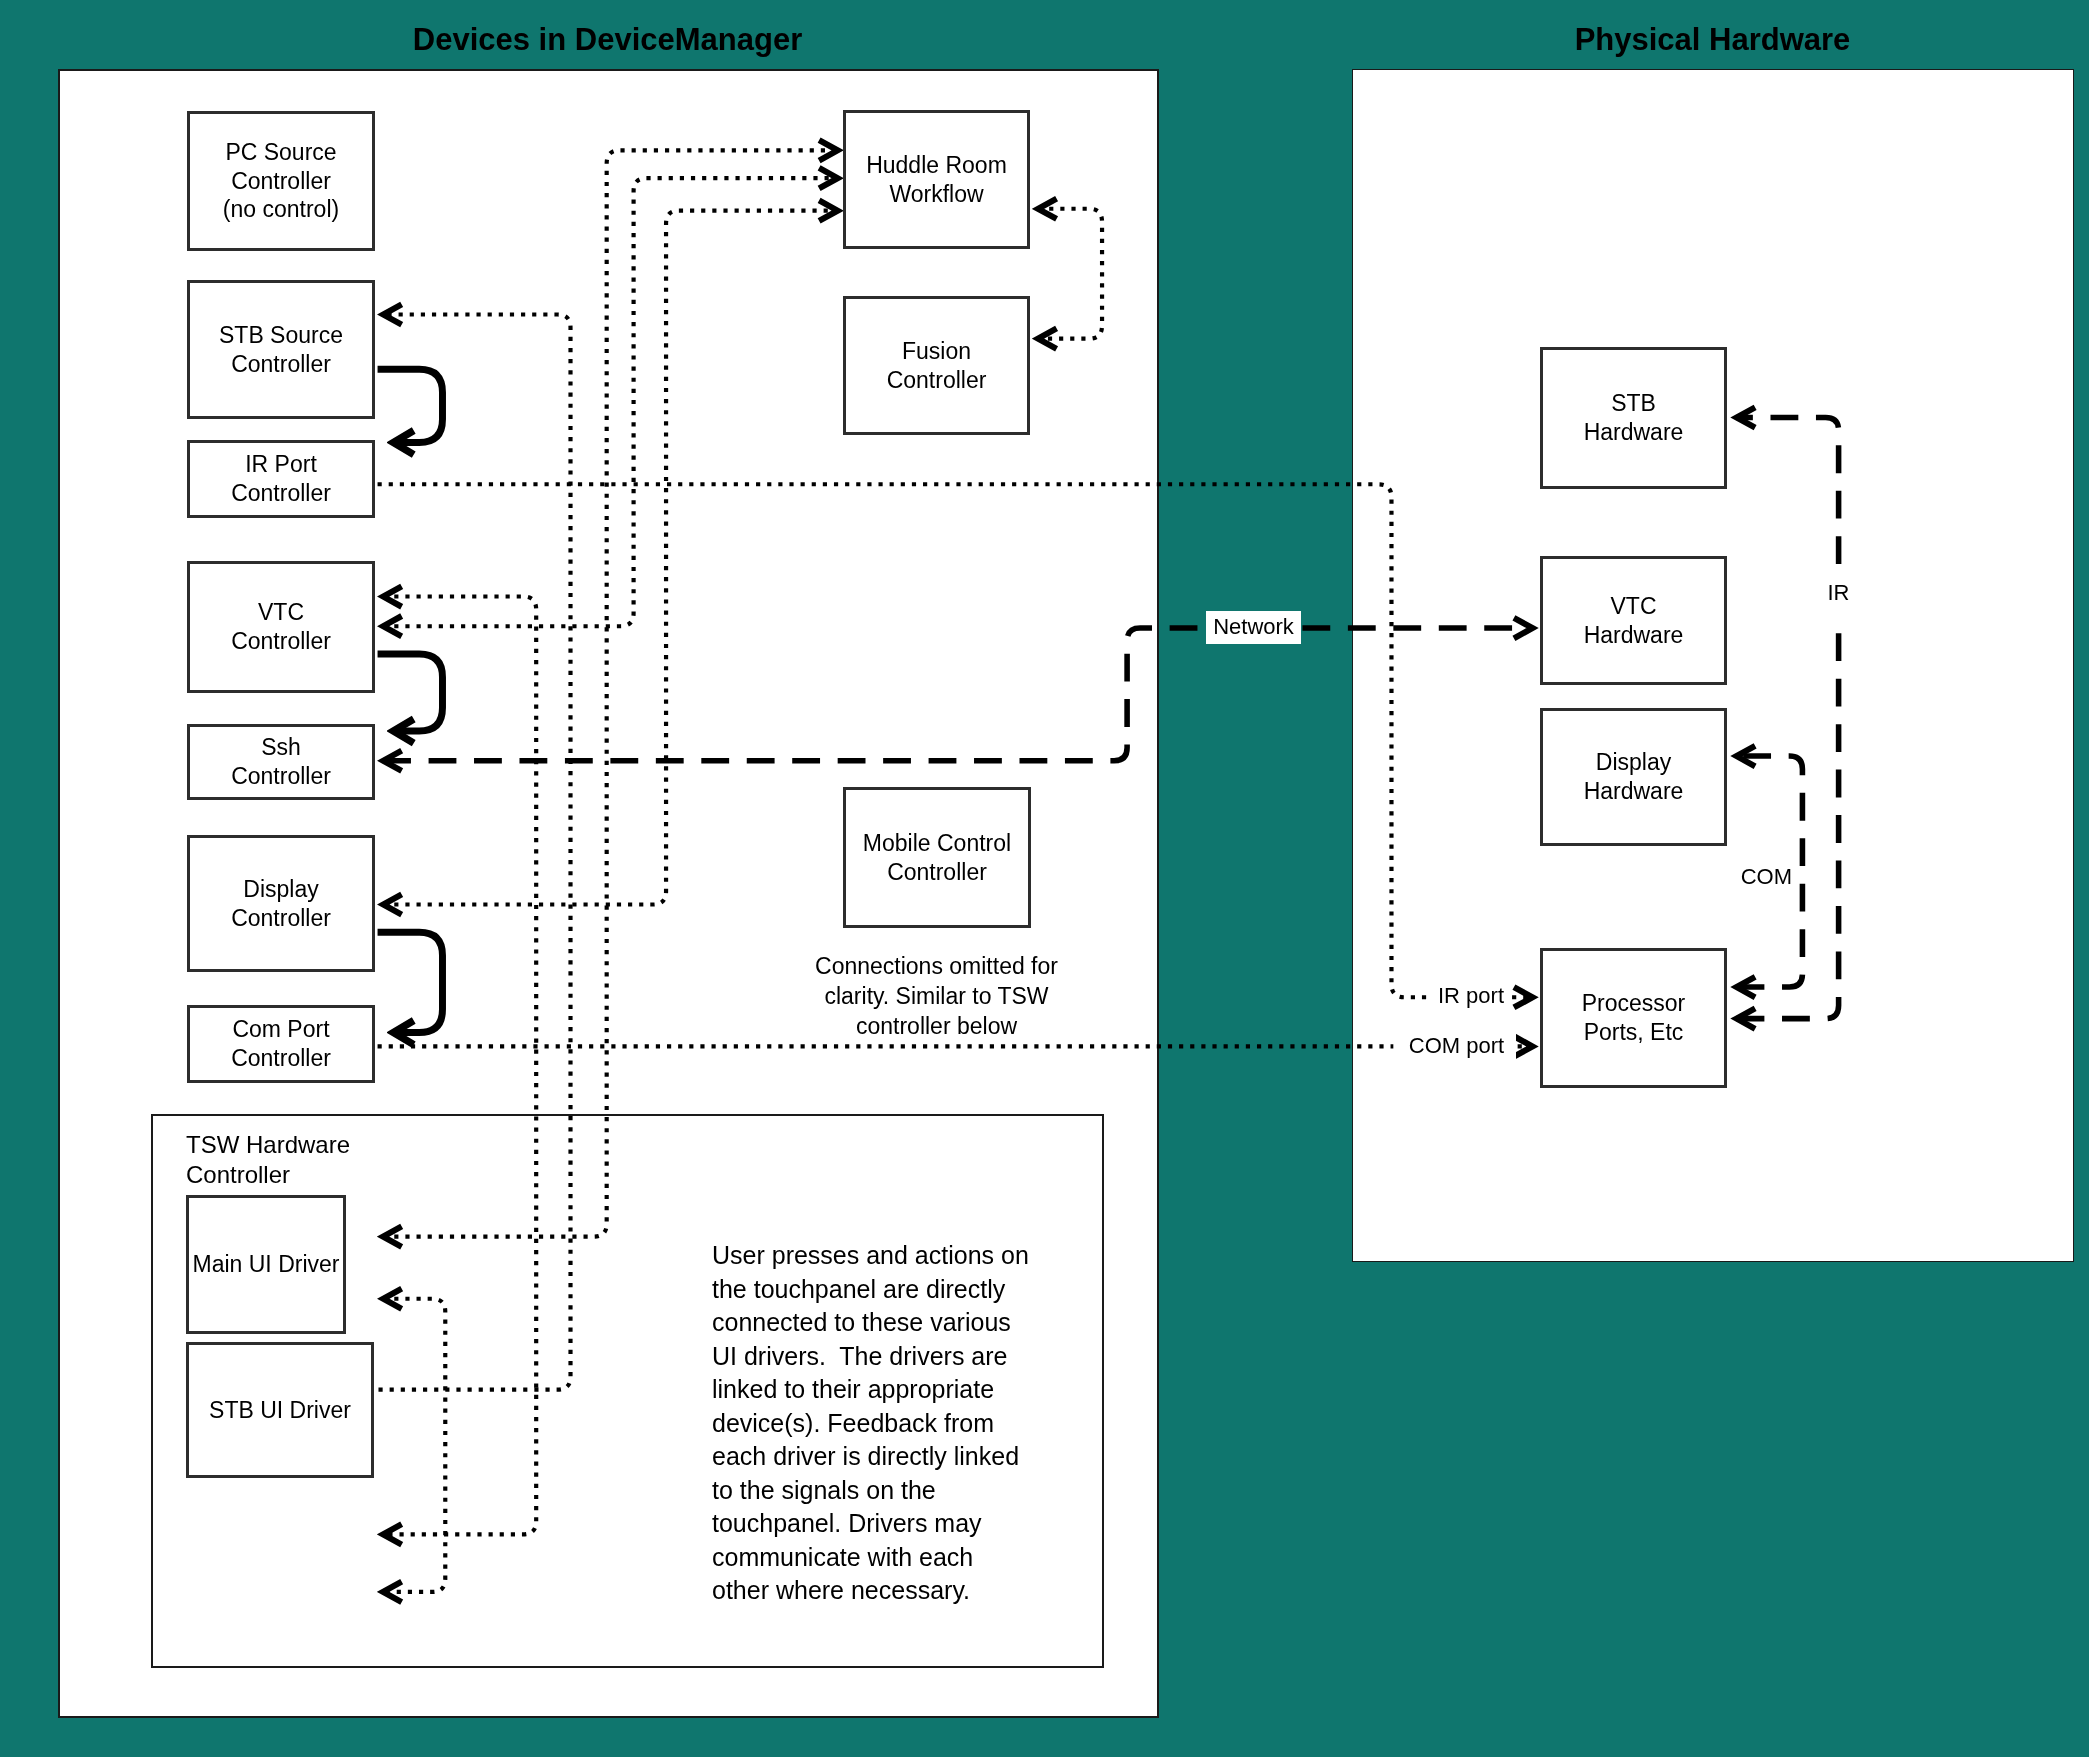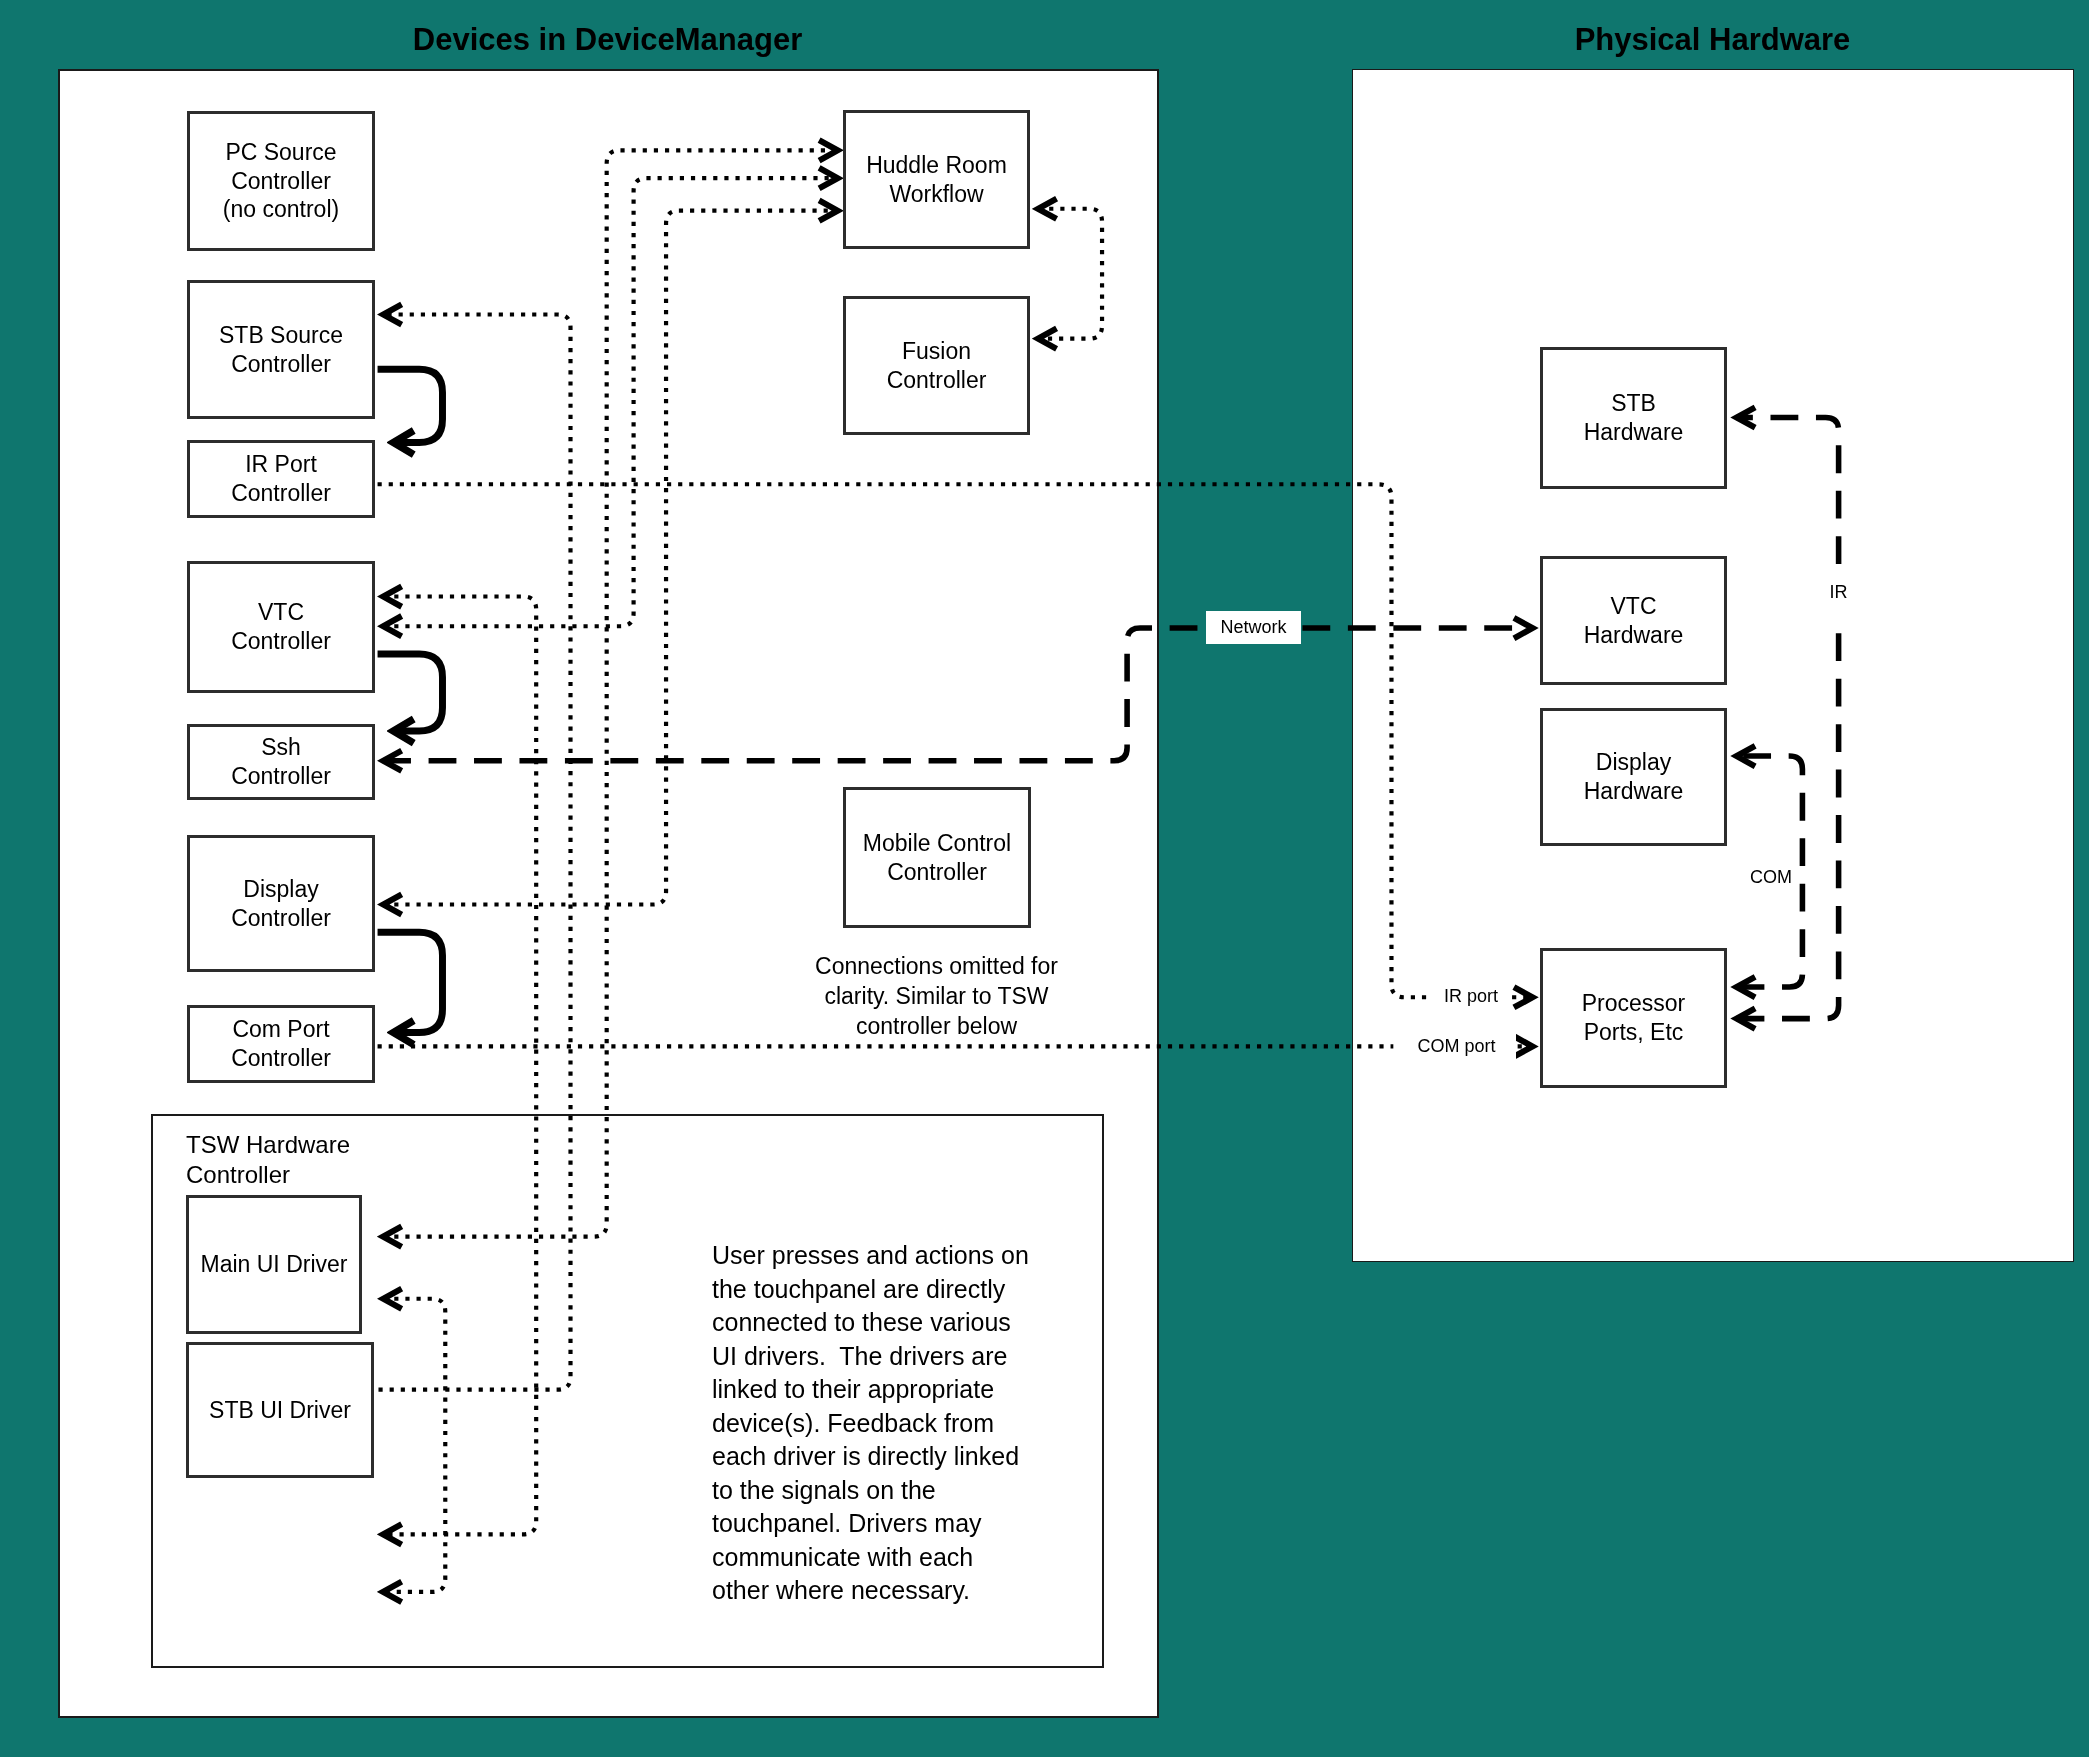--- a/index.html
+++ b/index.html
@@ -12,21 +12,21 @@
     position:absolute;z-index:3;font-weight:bold;font-size:31px;text-align:center;
     white-space:nowrap;letter-spacing:0px;
   }
   .frame{position:absolute;z-index:0;background:#fff;border:2.8px solid #1a1a1a;box-sizing:border-box;}
   .node{
     position:absolute;z-index:2;background:#fff;border:3.7px solid #2d2d2d;box-sizing:border-box;
     display:flex;align-items:center;justify-content:center;text-align:center;
     font-size:23px;line-height:1.24;white-space:pre-line;
   }
   .floating-label{
-    position:absolute;z-index:3;background:#fff;font-size:18px;line-height:1.2;
+    position:absolute;z-index:3;background:#fff;font-size:22px;line-height:1.2;
     display:flex;align-items:center;justify-content:center;text-align:left;white-space:pre-line;
   }
   .note{
     position:absolute;z-index:3;font-size:23px;line-height:1.3;text-align:center;white-space:pre-line;
   }
   .tsw-label{
     position:absolute;z-index:3;font-size:24px;line-height:1.25;text-align:left;white-space:pre-line;
   }
   .paragraph{
     position:absolute;z-index:3;font-size:25px;line-height:1.34;text-align:left;white-space:pre-wrap;
@@ -108,21 +108,21 @@
   <div class="node" style="left:843px;top:296px;width:187px;height:139px;">Fusion
 Controller</div>
   <div class="node" style="left:843px;top:787px;width:188px;height:141px;">Mobile Control
 Controller</div>
   <div class="note" style="left:751px;top:952px;width:371px;">Connections omitted for
 clarity. Similar to TSW
 controller below</div>
 
   <div class="tsw-label" style="left:186px;top:1130px;width:278px;">TSW Hardware
 Controller</div>
-  <div class="node" style="left:186px;top:1195px;width:176px;height:139px;">Main UI Driver</div>
+  <div class="node" style="left:186px;top:1195px;width:160px;height:139px;">Main UI Driver</div>
   <div class="node" style="left:186px;top:1342px;width:188px;height:136px;">STB UI Driver</div>
   <div class="paragraph" style="left:712px;top:1239px;width:390px;">User presses and actions on
 the touchpanel are directly
 connected to these various
 UI drivers.  The drivers are
 linked to their appropriate
 device(s). Feedback from
 each driver is directly linked
 to the signals on the
 touchpanel. Drivers may

